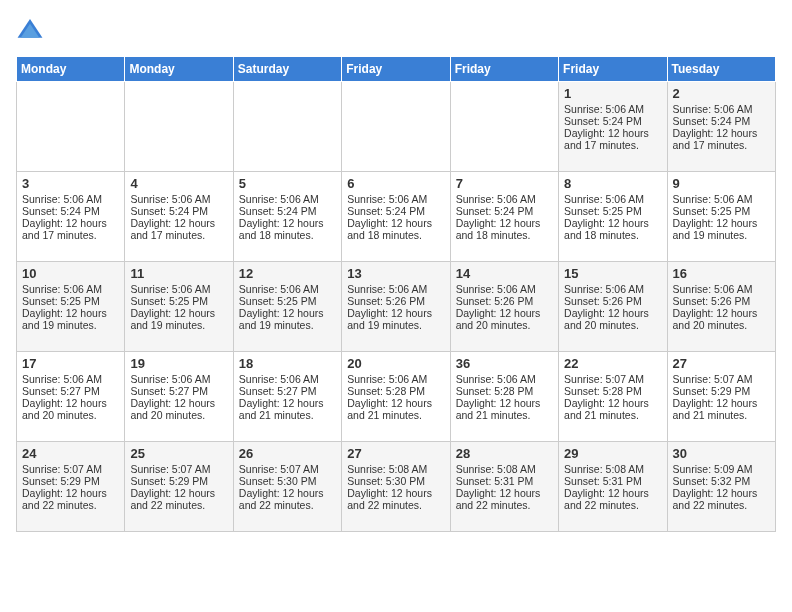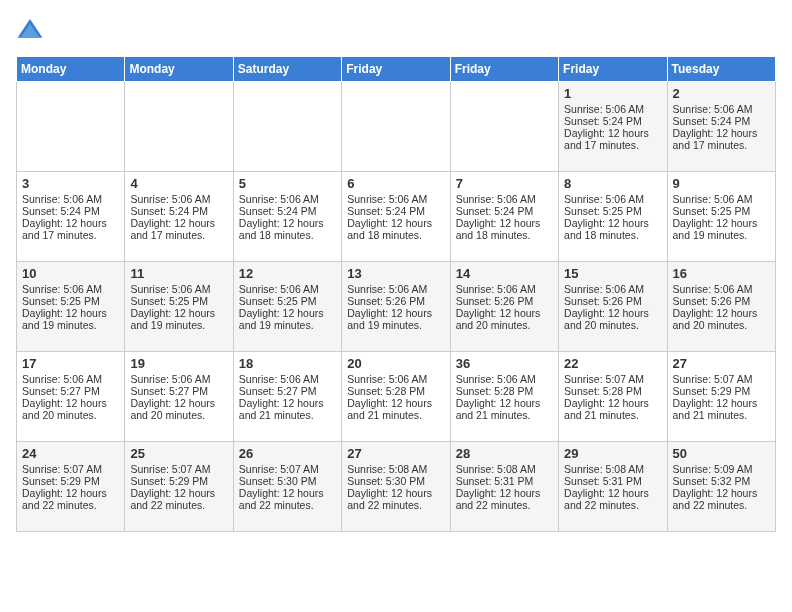--- a/index.html
+++ b/index.html
@@ -306,20 +306,20 @@
           <div>Sunset: 5:31 PM</div>
           <div>Daylight: 12 hours and 22 minutes.</div>
         </td>
         <td>
           <span class="day-number">29</span>
           <div>Sunrise: 5:08 AM</div>
           <div>Sunset: 5:31 PM</div>
           <div>Daylight: 12 hours and 22 minutes.</div>
         </td>
         <td>
-          <span class="day-number">50</span>
+          <span class="day-number">30</span>
           <div>Sunrise: 5:09 AM</div>
           <div>Sunset: 5:32 PM</div>
           <div>Daylight: 12 hours and 22 minutes.</div>
         </td>
       </tr>
     </tbody>
 </table>
 
 </body></html>

